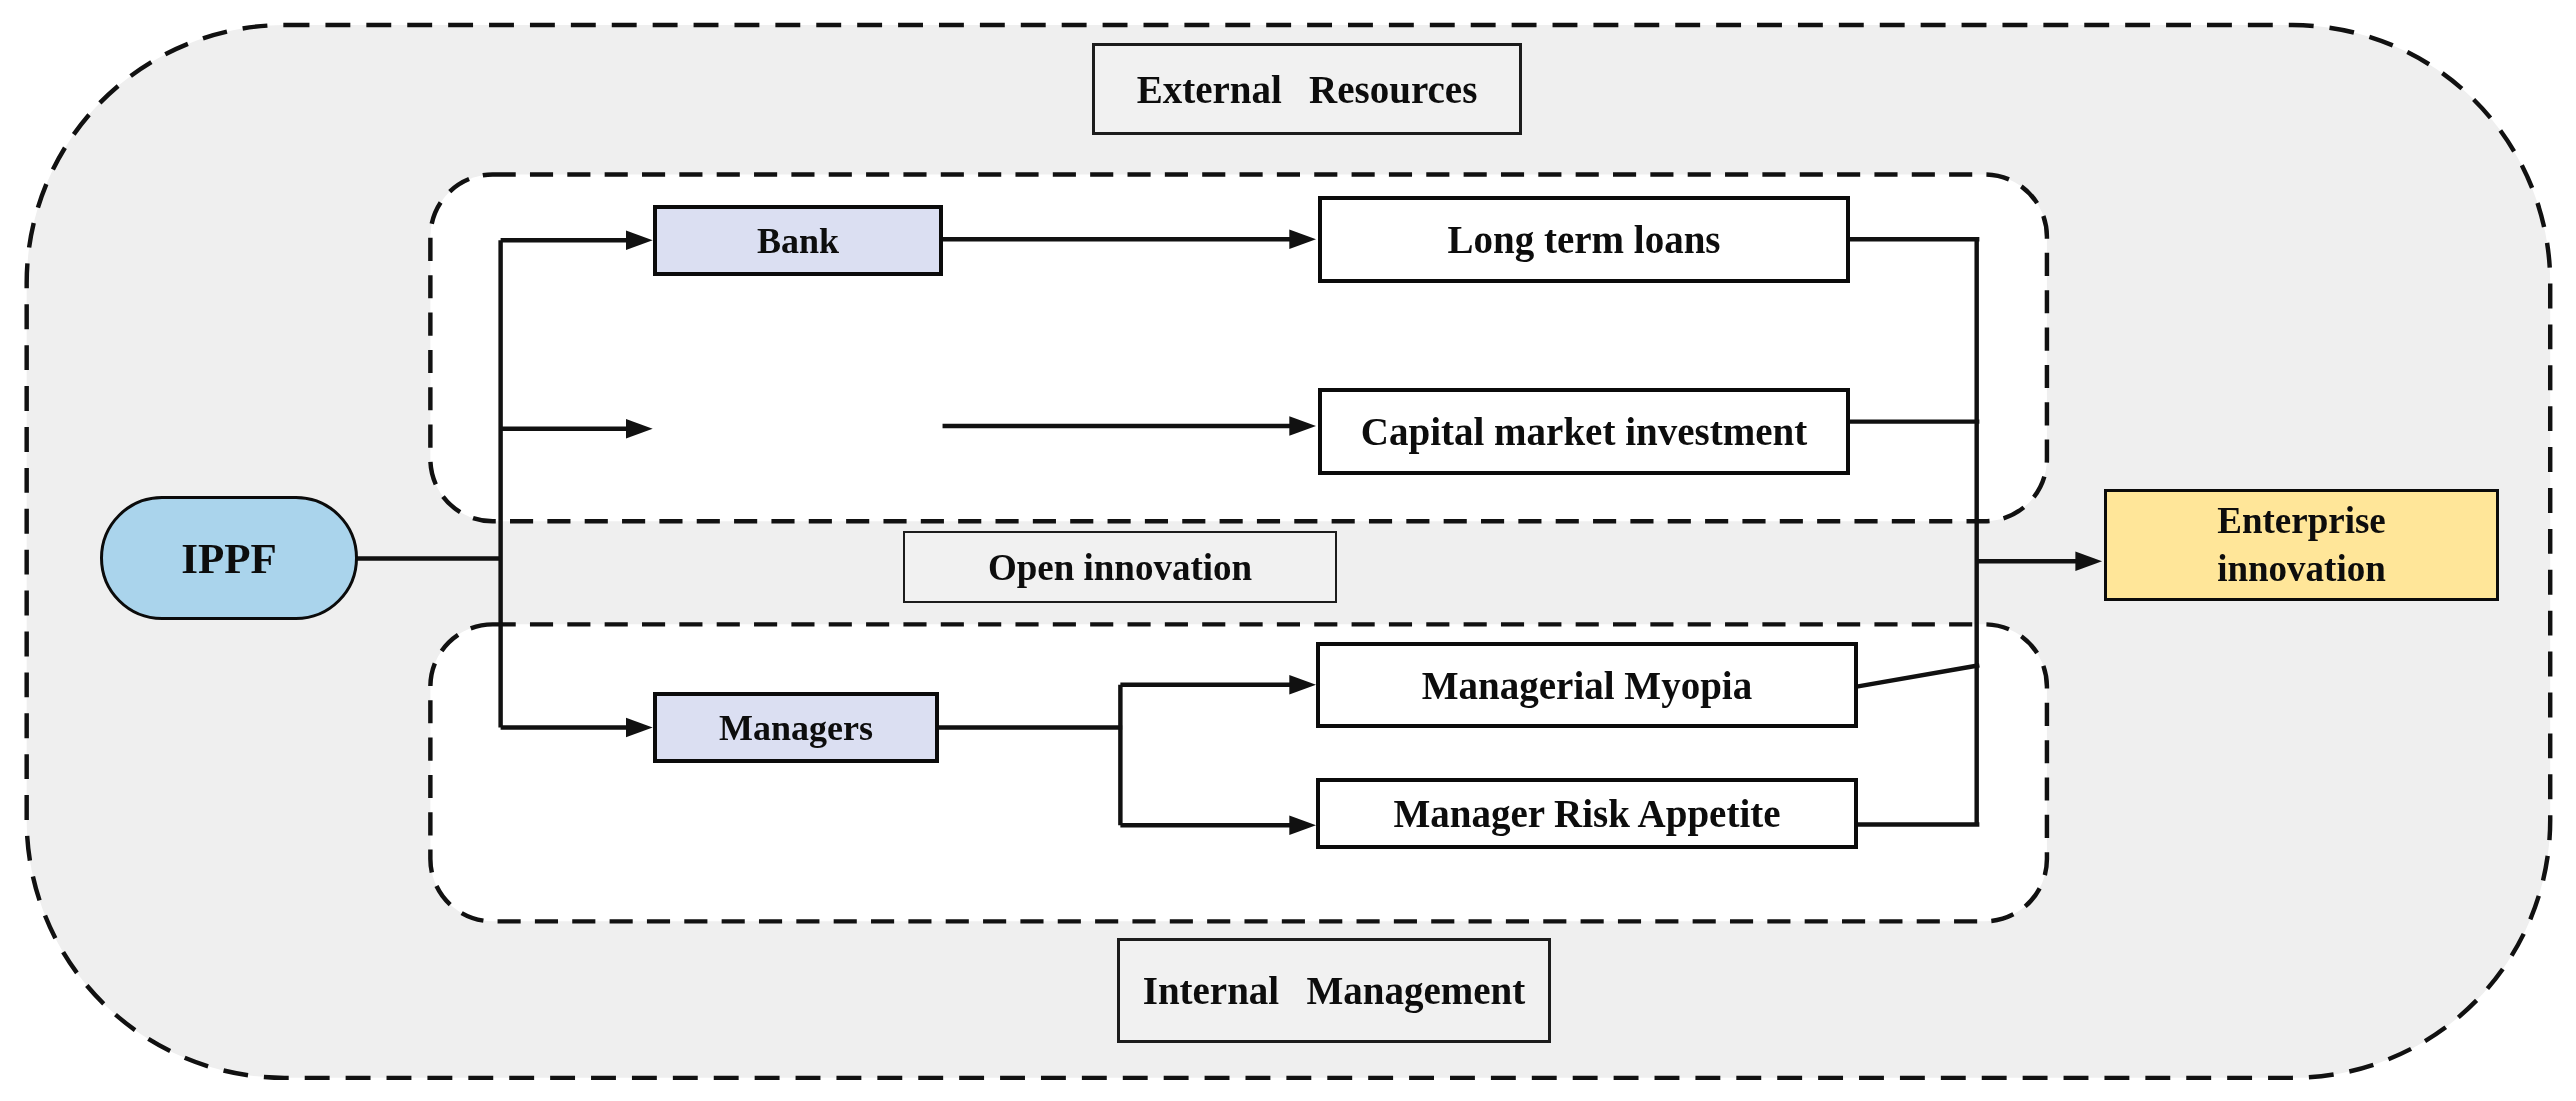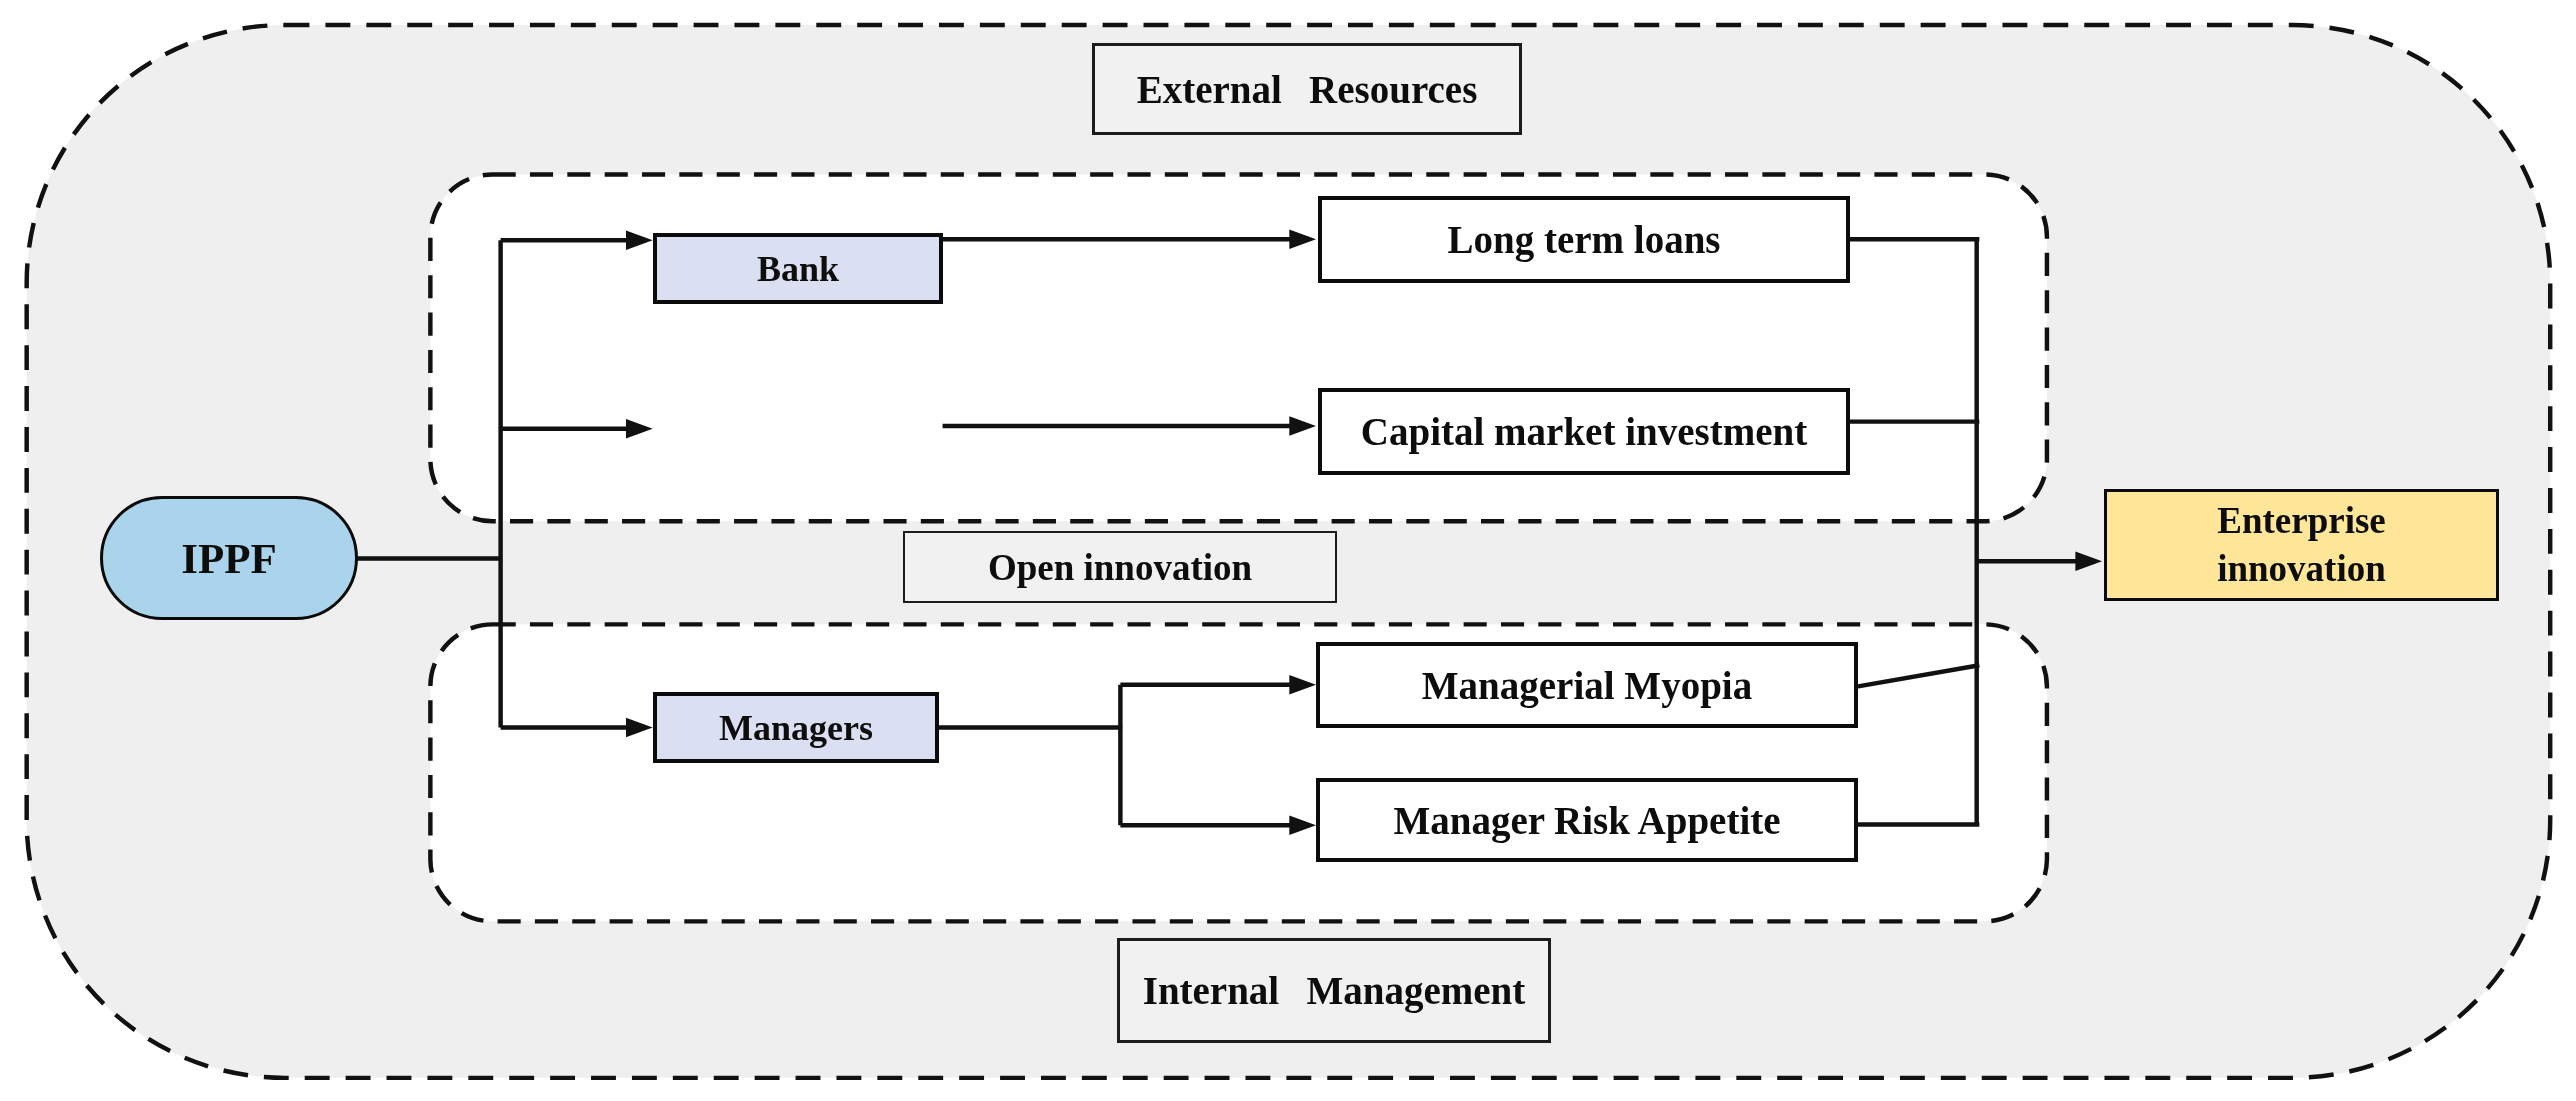--- a/index.html
+++ b/index.html
@@ -91,29 +91,29 @@
   </svg>
 
   <div class="abs region-label" style="left:1053px;top:43px;width:430px;height:92px;">External Resources</div>
 
   <div class="abs mid-label" style="left:903px;top:531px;width:434px;height:72px;">Open innovation</div>
 
   <div class="abs region-label" style="left:1078px;top:938px;width:434px;height:105px;">Internal Management</div>
 
   <div class="abs pill" style="left:100px;top:496px;width:258px;height:124px;">IPPF</div>
 
-  <div class="abs node small" style="left:653px;top:205px;width:290px;height:71px;margin-top:28px;">Bank</div>
+  <div class="abs node small" style="left:653px;top:205px;width:290px;height:71px;">Bank</div>
 
 
   <div class="abs node small" style="left:653px;top:692px;width:286px;height:71px;">Managers</div>
 
   <div class="abs node wide" style="left:1318px;top:196px;width:532px;height:87px;">Long term loans</div>
 
   <div class="abs node wide" style="left:1318px;top:388px;width:532px;height:87px;">Capital market investment</div>
 
   <div class="abs node wide" style="left:1316px;top:642px;width:542px;height:86px;">Managerial Myopia</div>
 
-  <div class="abs node wide" style="left:1316px;top:778px;width:542px;height:84px;text-align:center;">Manager Risk Appetite</div>
+  <div class="abs node wide" style="left:1316px;top:778px;width:542px;height:71px;text-align:center;">Manager Risk Appetite</div>
 
   <div class="abs target" style="left:2104px;top:489px;width:395px;height:112px;">Enterprise innovation</div>
 
 </div>
 
 
 </body></html>

